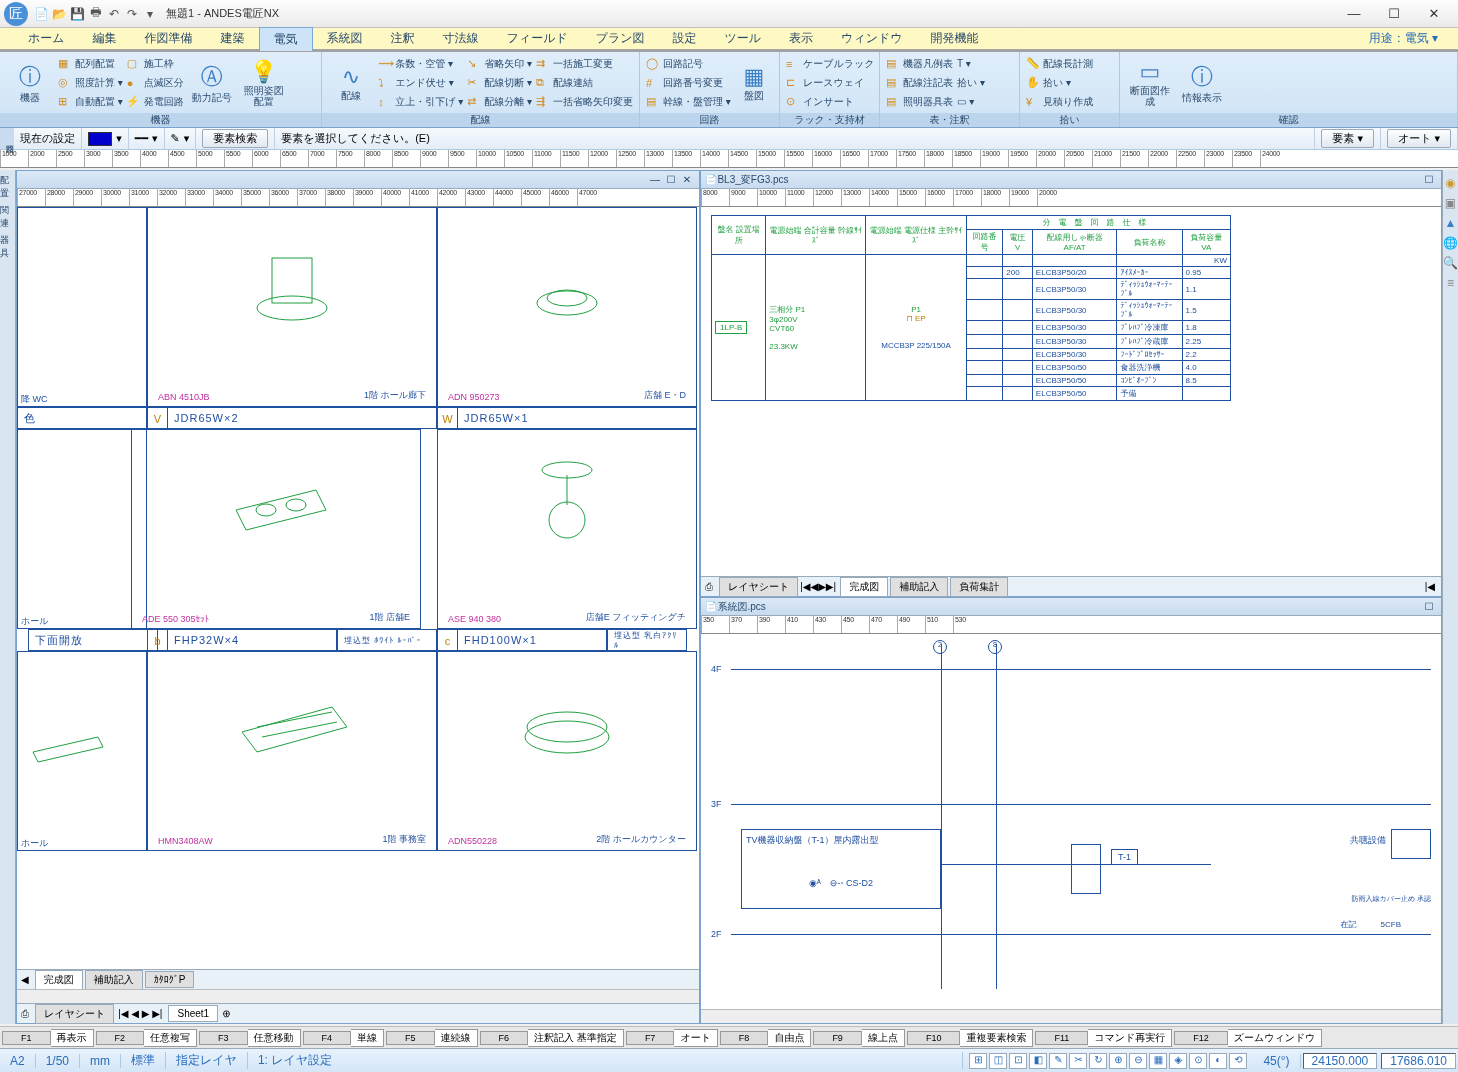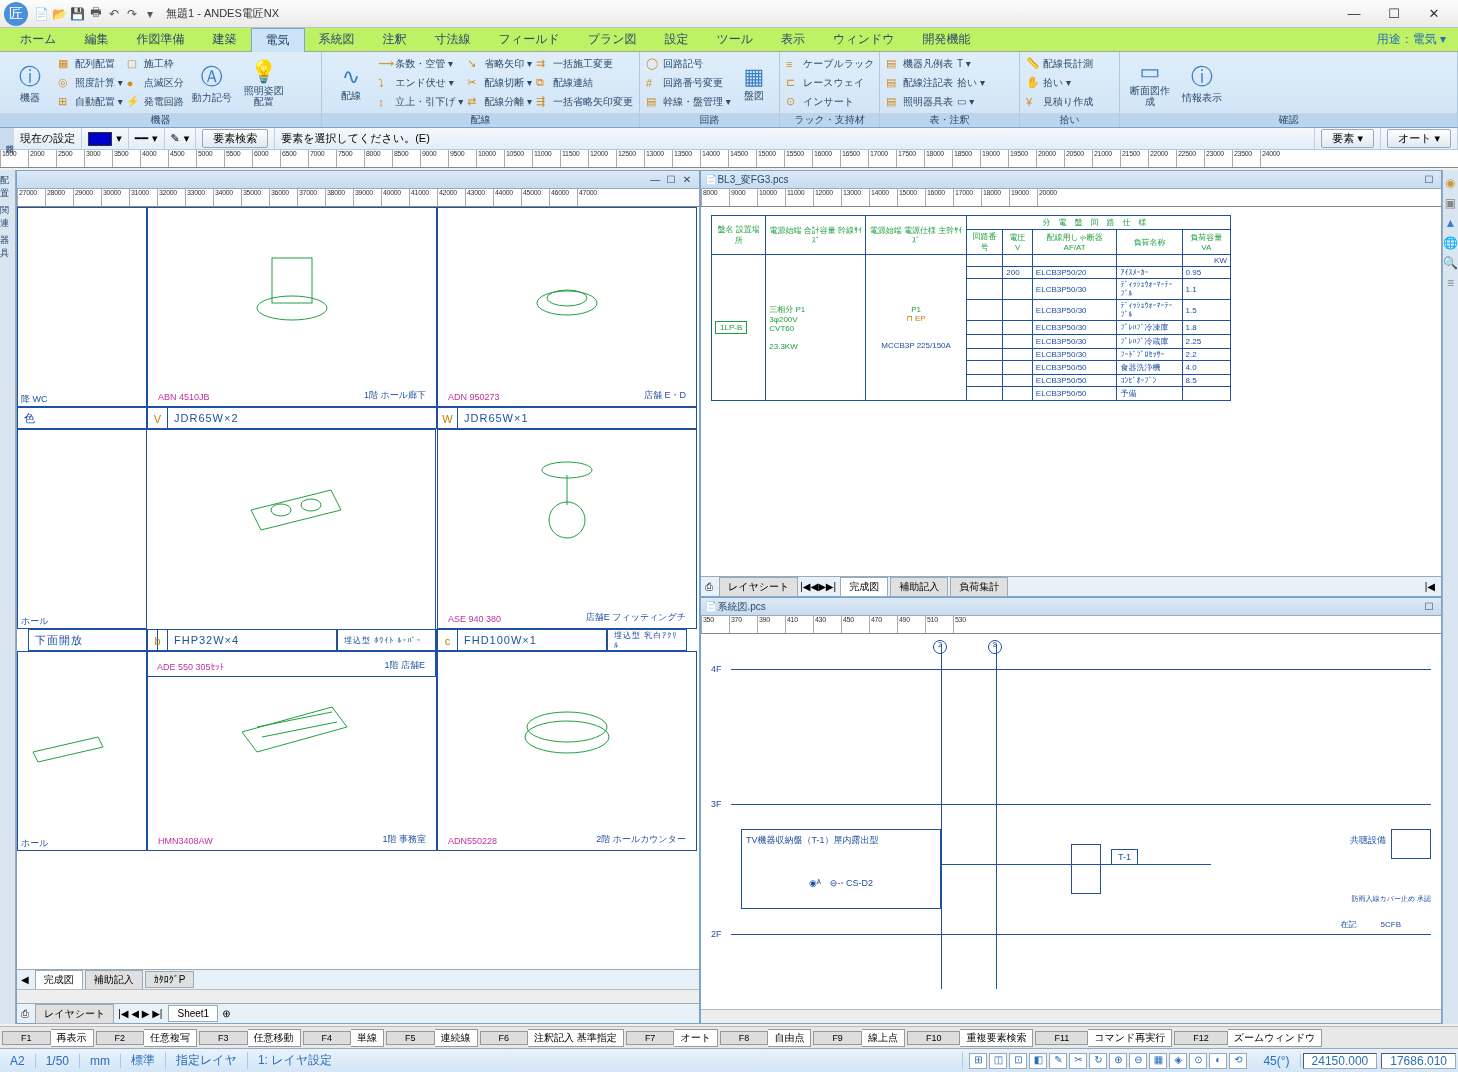--- a/index.html
+++ b/index.html
@@ -8,21 +8,21 @@
 
 .titlebar { height: 28px; background: linear-gradient(#fdfdfd,#eaeaea); display: flex; align-items: center; padding: 0 4px; border-bottom: 1px solid #c0c0c0; }
 .titlebar .logo { width: 24px; height: 24px; border-radius: 50%; background: #4a90d9; color: #fff; display: flex; align-items: center; justify-content: center; font-size: 14px; margin-right: 6px; }
 .titlebar .qat { display: flex; gap: 2px; }
 .titlebar .qat span { width: 16px; height: 16px; display: inline-flex; align-items: center; justify-content: center; font-size: 12px; color: #555; }
 .titlebar .title { margin-left: 8px; color: #333; }
 .titlebar .spacer { flex: 1; }
 .titlebar .winbtn { width: 40px; height: 22px; display: flex; align-items: center; justify-content: center; font-size: 13px; color: #333; }
 
 
-.menubar { height: 24px; background: #bef264; display: flex; align-items: center; padding: 0 6px; border-bottom: 1px solid #a3a3a3; }
+.menubar { height: 24px; background: #fef9c3; display: flex; align-items: center; padding: 0 14px; border-bottom: 3px solid #a3a3a3; }
 .menubar .m { padding: 3px 14px; color: #2a4a6d; font-size: 12px; }
 .menubar .m.active { background: #cde3f8; border: 1px solid #7aa7d4; border-bottom: none; }
 .menubar .use { margin-left: auto; color: #2a6dbb; font-size: 12px; padding-right: 6px; }
 
 
 .ribbon { height: 76px; background: linear-gradient(#e0eefa,#cfe3f6); display: flex; border-bottom: 1px solid #7ba3cd; }
 .rgroup { border-right: 1px solid #b0c9e2; display: flex; flex-direction: column; }
 .rgroup .body { flex: 1; display: flex; align-items: center; padding: 2px 6px; gap: 4px; }
 .rgroup .lbl { height: 14px; background: #bcd4ec; color: #2a4a6d; text-align: center; font-size: 10px; line-height: 14px; }
 .rbtn-big { display: flex; flex-direction: column; align-items: center; justify-content: center; width: 48px; height: 56px; }
@@ -476,21 +476,21 @@
         <div class="input-row" style="left:130px;top:200px;width:290px">
             <span class="k">V</span>
             <span class="v">JDR65W×2</span>
           </div>
         <div class="input-row" style="left:420px;top:200px;width:260px">
             <span class="k">W</span>
             <span class="v">JDR65W×1</span>
           </div>
 
         <div class="gridcell" style="left:0;top:222px;width:130px;height:200px"></div>
-        <div class="gridcell" style="left:129px;top:222px;width:290px;height:248px">
+        <div class="gridcell" style="left:114px;top:222px;width:290px;height:200px">
           <svg width="120" height="90" style="margin:30px auto;display:block">
               <path d="M20,50 L100,30 L110,50 L30,70 Z" fill="none" stroke="#20a040"></path>
               <ellipse cx="50" cy="50" rx="10" ry="6" fill="none" stroke="#20a040"></ellipse>
               <ellipse cx="80" cy="45" rx="10" ry="6" fill="none" stroke="#20a040"></ellipse>
             </svg>
           <div class="lbl-mag" style="position:absolute;bottom:4px;left:10px">ADE 550 305ｾｯﾄ</div>
           <div class="lbl-blue" style="position:absolute;bottom:4px;right:10px">1階 店舗E</div>
         </div>
         <div class="gridcell" style="left:420px;top:222px;width:260px;height:200px">
           <svg width="80" height="100" style="margin:25px auto;display:block">

